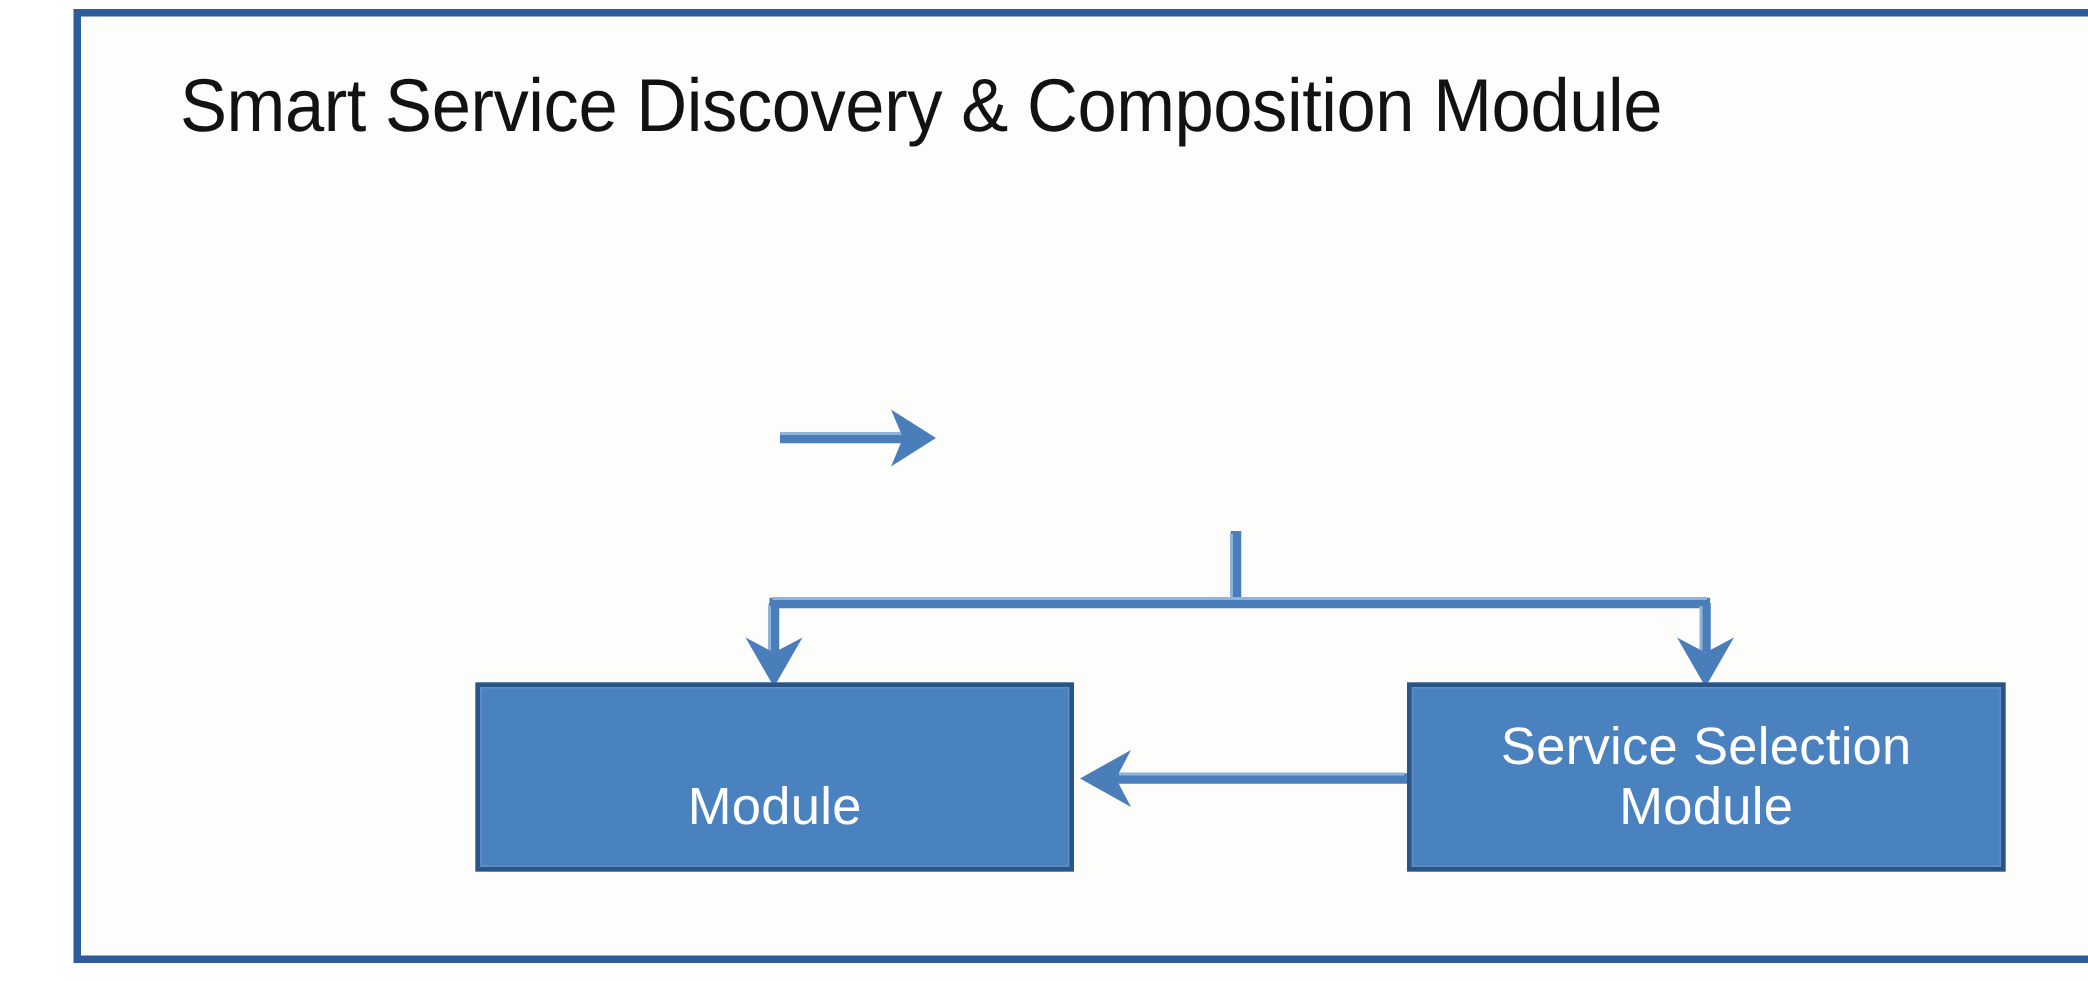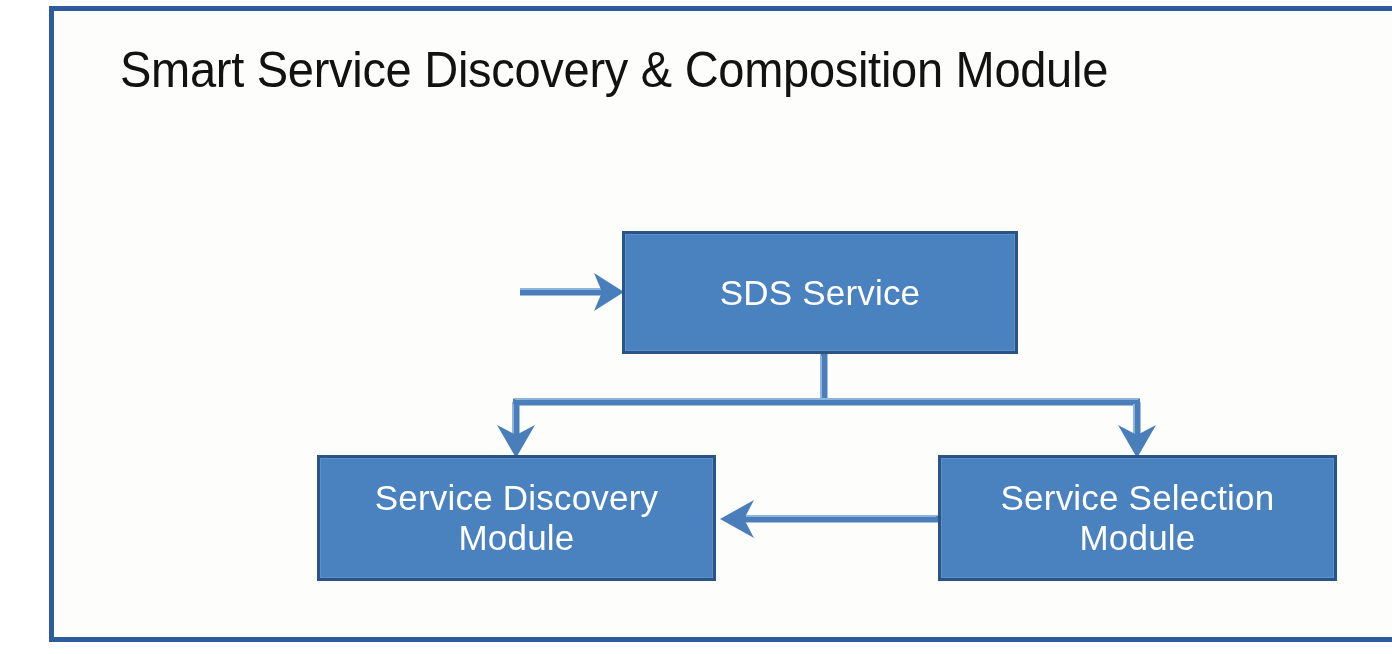--- a/index.html
+++ b/index.html
@@ -130,25 +130,24 @@
       </g>
 
       <g>
         <line class="conn-line" x1="884" y1="508" x2="690" y2="508"></line>
         <line class="conn-hilite" x1="882" y1="505" x2="692" y2="505"></line>
         <polygon class="conn-head" points="700,489 666,508 700,527 690,508"></polygon>
       </g>
     </svg>
 
 
-    <div class="node" id="node-sds">SDS Service</div>
 
     <div class="node" id="node-discovery">
       <span>
-        <span>Service Discovery</span><br>
+        <br>
         <span>Module</span>
       </span>
     </div>
 
     <div class="node" id="node-selection">
       <span>
         <span>Service Selection</span><br>
         <span>Module</span>
       </span>
     </div>

